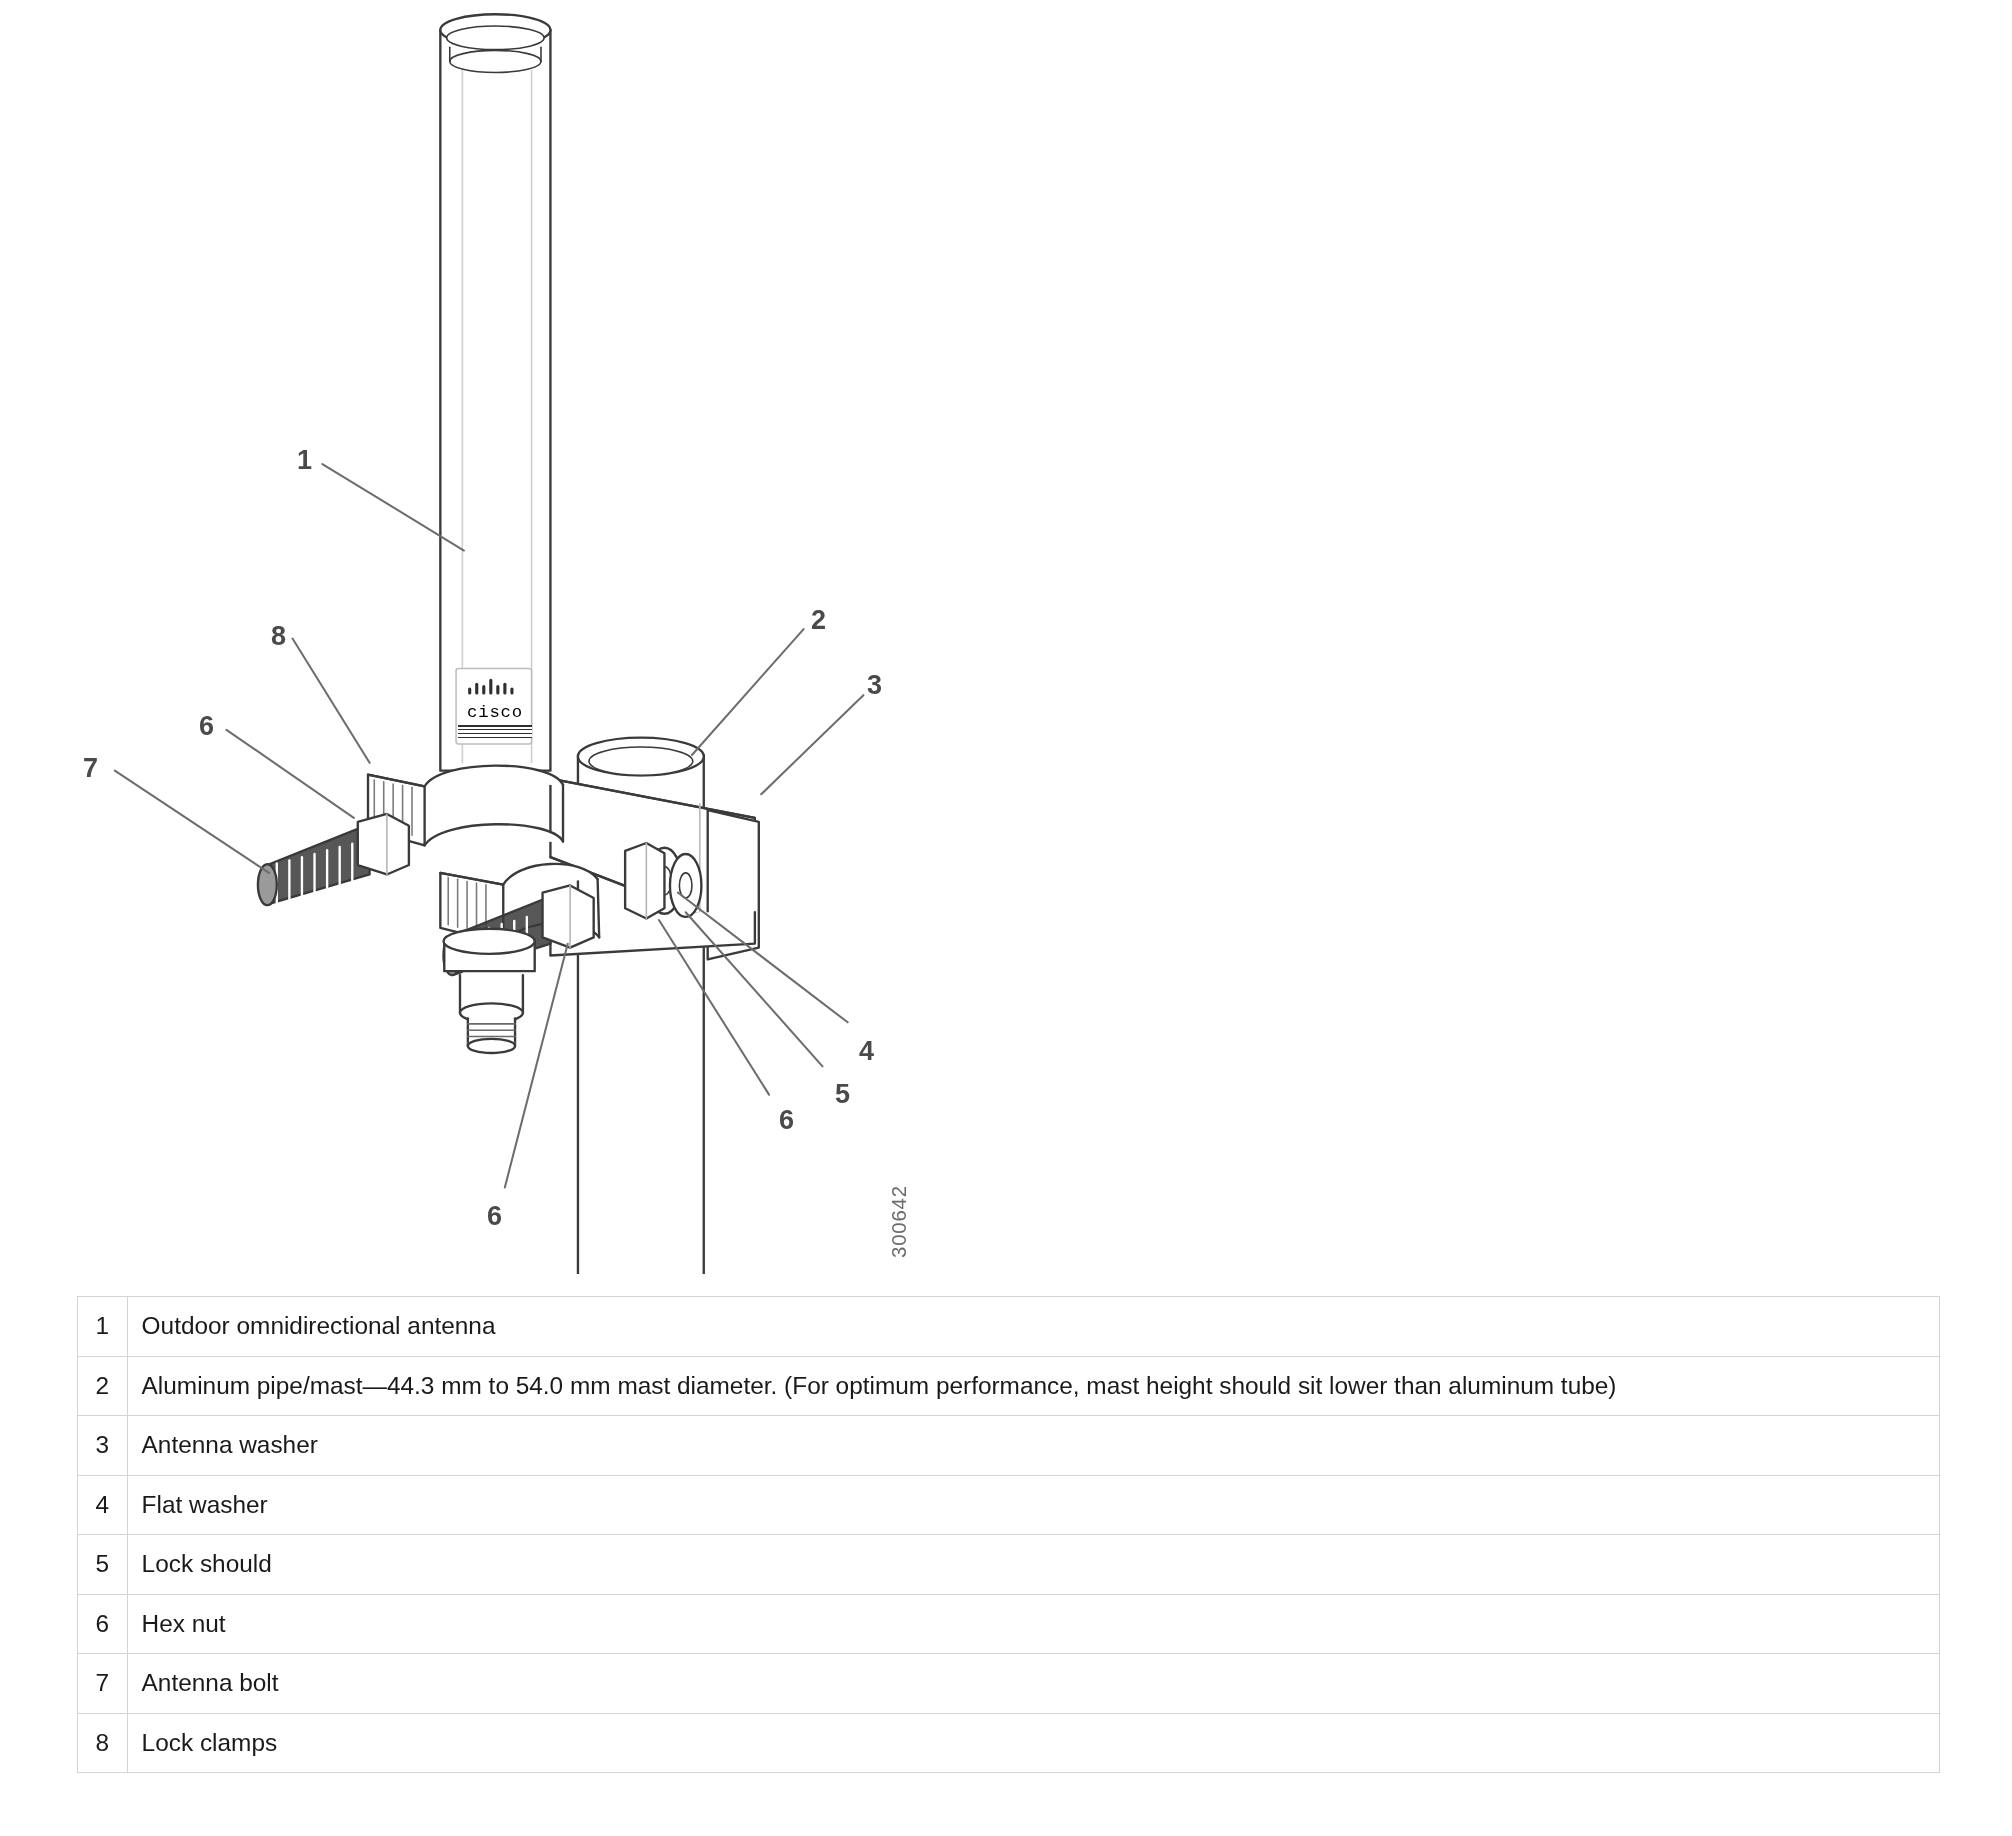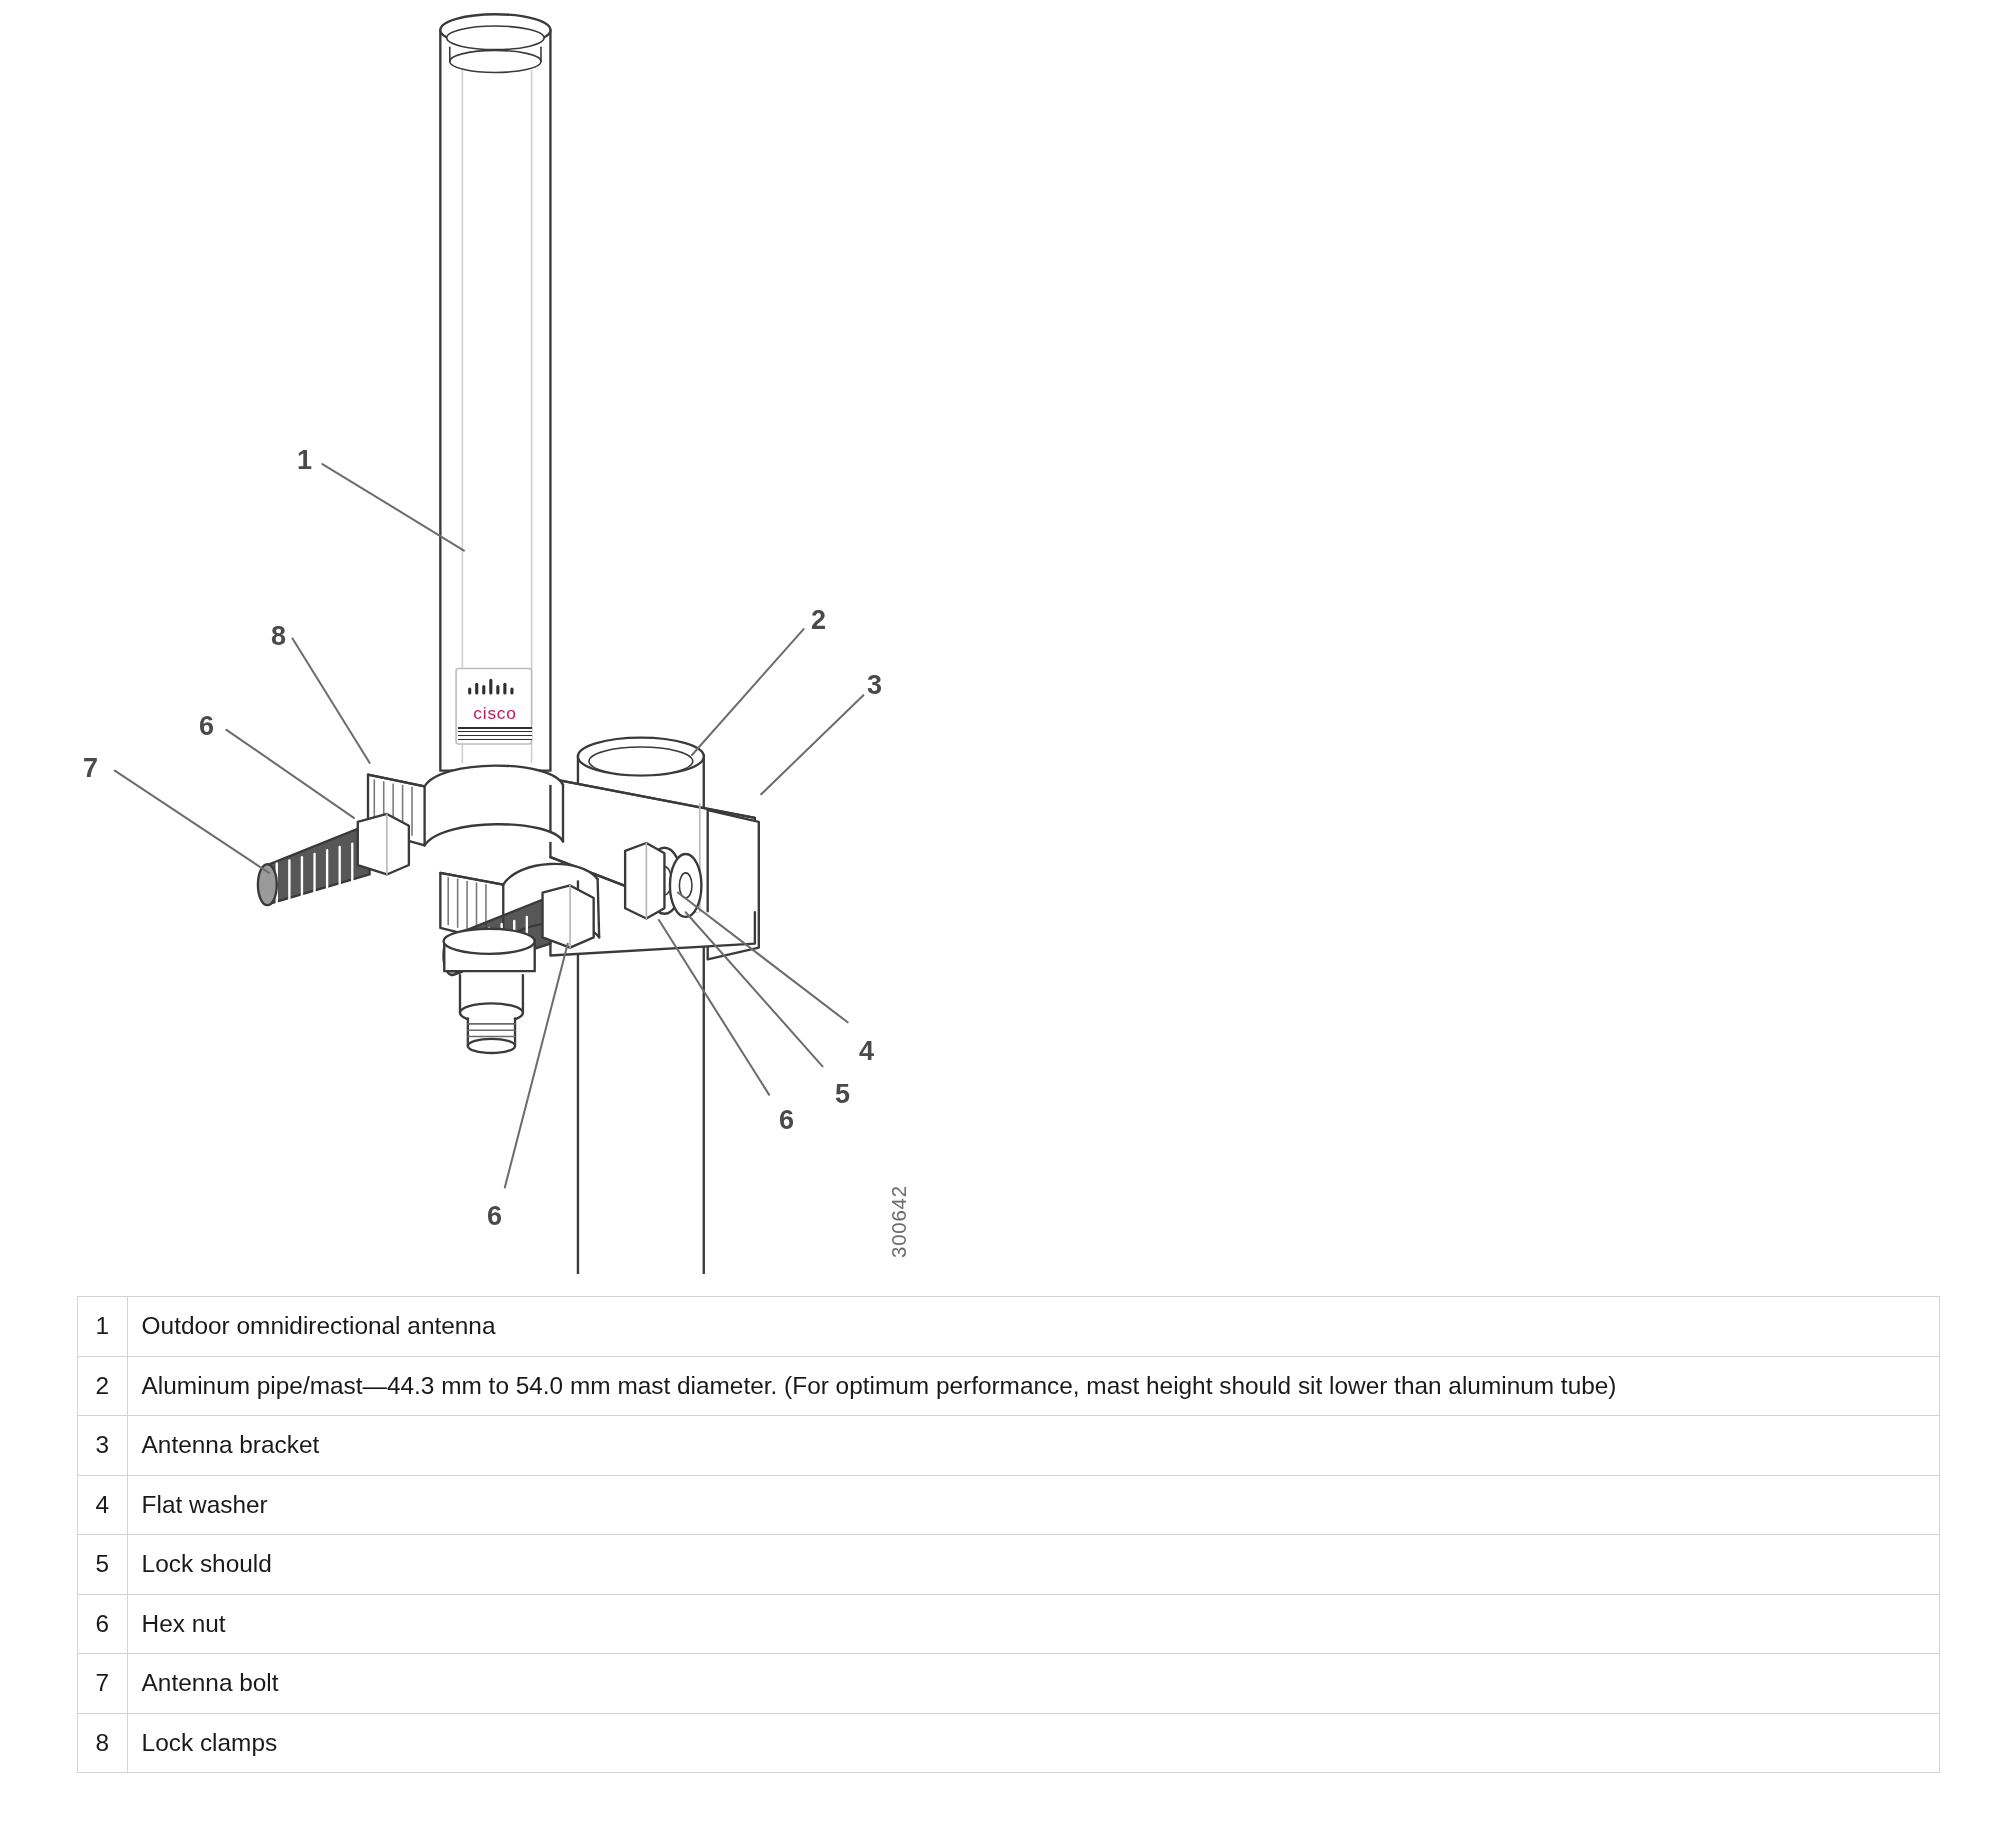--- a/index.html
+++ b/index.html
@@ -259,21 +259,21 @@
         <g fill="#2f2f2f">
           <rect x="4" y="12" width="4" height="9" rx="2"></rect>
           <rect x="13" y="6" width="4" height="15" rx="2"></rect>
           <rect x="22" y="9" width="4" height="12" rx="2"></rect>
           <rect x="31" y="1" width="4" height="20" rx="2"></rect>
           <rect x="40" y="9" width="4" height="12" rx="2"></rect>
           <rect x="49" y="6" width="4" height="15" rx="2"></rect>
           <rect x="58" y="12" width="4" height="9" rx="2"></rect>
         </g>
       </svg>
-      <div style="font-size:17.3px;letter-spacing:0.8px;color:#be185d;font-family:Liberation Sans, sans-serif;margin-top:-1.6px;">cisco</div>
+      <div style="font-size:17.3px;letter-spacing:0.8px;color:#000000;font-family:Liberation Mono, monospace;margin-top:-1.6px;">cisco</div>
       <div style="height:12.6px;margin-top:3.1px;background:repeating-linear-gradient(to bottom,#2f2f2f 0 1.6px,#ffffff 1.6px 3.9px);"></div>
     </div>
 
     <div class="callout" style="left:297px; top:445px;">1</div>
     <div class="callout" style="left:271px; top:621px;">8</div>
     <div class="callout" style="left:199px; top:711px;">6</div>
     <div class="callout" style="left:83px; top:753px;">7</div>
     <div class="callout" style="left:811px; top:605px;">2</div>
     <div class="callout" style="left:867px; top:670px;">3</div>
     <div class="callout" style="left:859px; top:1036px;">4</div>
@@ -289,21 +289,21 @@
       <tr>
         <td class="num">1</td>
         <td>Outdoor omnidirectional antenna</td>
       </tr>
       <tr>
         <td class="num">2</td>
         <td>Aluminum pipe/mast—44.3 mm to 54.0 mm mast diameter. (For optimum performance, mast height should sit lower than aluminum tube)</td>
       </tr>
       <tr>
         <td class="num">3</td>
-        <td>Antenna bracket</td>
+        <td>Antenna washer</td>
       </tr>
       <tr>
         <td class="num">4</td>
         <td>Flat washer</td>
       </tr>
       <tr>
         <td class="num">5</td>
         <td>Lock should</td>
       </tr>
       <tr>

